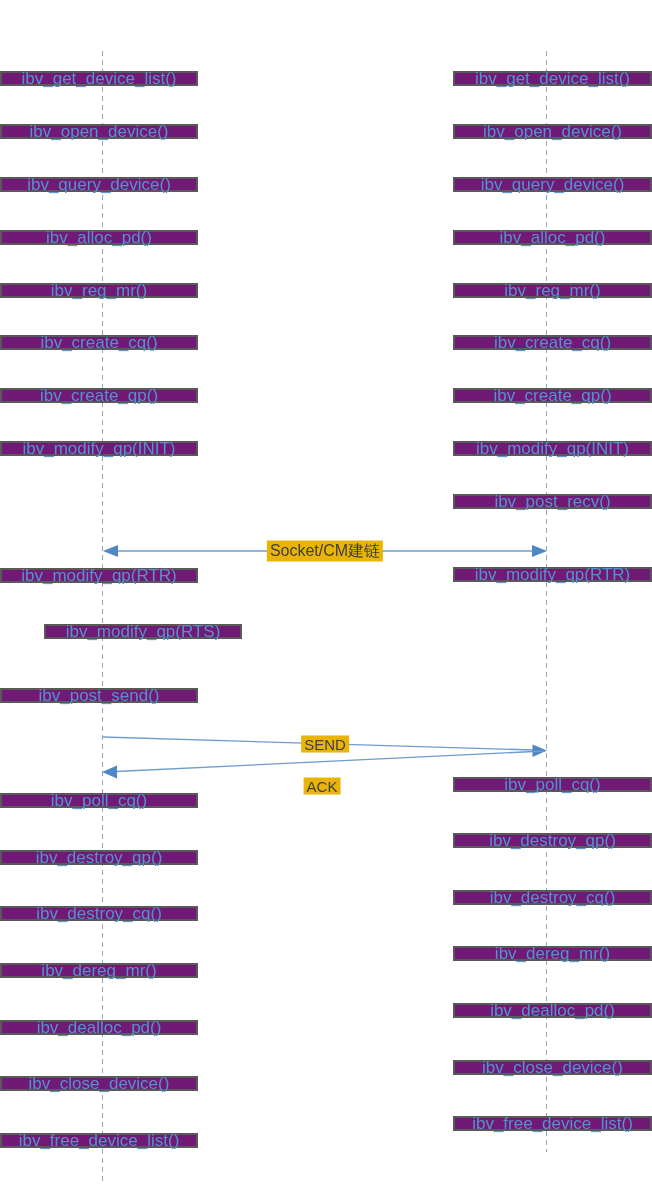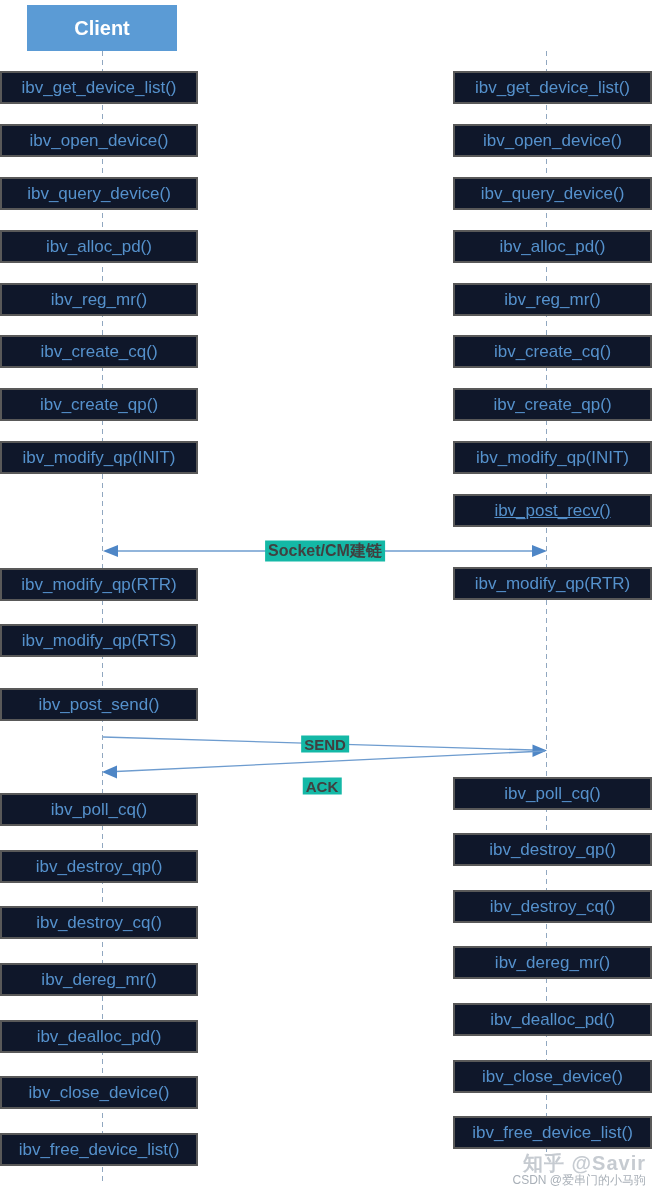--- a/index.html
+++ b/index.html
@@ -15,82 +15,81 @@
   }
   .actor.client{left:27px}
   .actor.server{left:472px}
   .lifeline{
     position:absolute;width:1px;z-index:1;
     background:repeating-linear-gradient(to bottom,var(--lifeline,#90A7C0) 0 5px,transparent 5px 9px);
   }
   .lifeline.client{left:102px;top:51px;height:1132px}
   .lifeline.server{left:546px;top:51px;height:1101px}
   .call{
-    position:absolute;height:33px;background:#0f172a;
+    position:absolute;height:15px;background:#701a75;
     border:2px solid var(--box-border,#595959);box-sizing:border-box;
     display:flex;align-items:center;justify-content:center;
     font-size:17px;color:var(--call-text,#5591CC);z-index:2;white-space:nowrap;
   }
   .call.client{left:0;width:198px}
   .call.server{left:453px;width:199px}
   svg.arrows{position:absolute;left:0;top:0;z-index:3;pointer-events:none}
   .msg-label{
     position:absolute;transform:translate(-50%,-50%);
-    background:#14b8a6;padding:0 3px;font-size:15px;
-    color:var(--label-text,#404040);z-index:4;white-space:nowrap;font-weight:bold;
+    background:#eab308;padding:0 3px;font-size:15px;
+    color:var(--label-text,#404040);z-index:4;white-space:nowrap;
   }
   #establish-label{left:325px;top:551px;font-size:16px}
   #send-label{left:325px;top:744px}
   #ack-label{left:322px;top:786px}
   .watermark{
     position:absolute;right:6px;bottom:3px;text-align:right;z-index:5;line-height:1;
   }
   .wm1{display:block;color:#C6CBD1;font-size:20px;font-weight:bold;letter-spacing:1px}
   .wm2{display:block;color:#A9B0B8;font-size:12px;margin-top:1px}
 </style>
 </head>
 <body>
 
 <div class="canvas" style="--header-fill: #5B9BD5; --box-border: #595959; --call-text: #5591CC; --lifeline: #90A7C0; --label-text: #404040;">
 
-  <div class="actor client">Client</div>
 
   <div class="lifeline client"></div>
   <div class="lifeline server"></div>
 
   <div id="client-calls">
       <div class="call client" style="top: 71px;">ibv_get_device_list()</div>
       <div class="call client" style="top: 124px;">ibv_open_device()</div>
       <div class="call client" style="top: 177px;">ibv_query_device()</div>
       <div class="call client" style="top: 230px;">ibv_alloc_pd()</div>
       <div class="call client" style="top: 283px;">ibv_reg_mr()</div>
       <div class="call client" style="top: 335px;">ibv_create_cq()</div>
       <div class="call client" style="top: 388px;">ibv_create_qp()</div>
       <div class="call client" style="top: 441px;">ibv_modify_qp(INIT)</div>
       <div class="call client" style="top: 568px;">ibv_modify_qp(RTR)</div>
-      <div class="call client" style="top: 624px;">ibv_modify_qp(RTS)</div>
+      <div class="call client" style="top: 624px; margin-left: 44px;">ibv_modify_qp(RTS)</div>
       <div class="call client" style="top: 688px;">ibv_post_send()</div>
       <div class="call client" style="top: 793px;">ibv_poll_cq()</div>
       <div class="call client" style="top: 850px;">ibv_destroy_qp()</div>
       <div class="call client" style="top: 906px;">ibv_destroy_cq()</div>
       <div class="call client" style="top: 963px;">ibv_dereg_mr()</div>
       <div class="call client" style="top: 1020px;">ibv_dealloc_pd()</div>
       <div class="call client" style="top: 1076px;">ibv_close_device()</div>
       <div class="call client" style="top: 1133px;">ibv_free_device_list()</div>
     </div>
   <div id="server-calls">
       <div class="call server" style="top: 71px;">ibv_get_device_list()</div>
       <div class="call server" style="top: 124px;">ibv_open_device()</div>
       <div class="call server" style="top: 177px;">ibv_query_device()</div>
       <div class="call server" style="top: 230px;">ibv_alloc_pd()</div>
       <div class="call server" style="top: 283px;">ibv_reg_mr()</div>
       <div class="call server" style="top: 335px;">ibv_create_cq()</div>
       <div class="call server" style="top: 388px;">ibv_create_qp()</div>
       <div class="call server" style="top: 441px;">ibv_modify_qp(INIT)</div>
-      <div class="call server" style="top: 494px; text-decoration: underline;">ibv_post_recv()</div>
+      <div class="call server" style="top: 494px;">ibv_post_recv()</div>
       <div class="call server" style="top: 567px;">ibv_modify_qp(RTR)</div>
       <div class="call server" style="top: 777px;">ibv_poll_cq()</div>
       <div class="call server" style="top: 833px;">ibv_destroy_qp()</div>
       <div class="call server" style="top: 890px;">ibv_destroy_cq()</div>
       <div class="call server" style="top: 946px;">ibv_dereg_mr()</div>
       <div class="call server" style="top: 1003px;">ibv_dealloc_pd()</div>
       <div class="call server" style="top: 1060px;">ibv_close_device()</div>
       <div class="call server" style="top: 1116px;">ibv_free_device_list()</div>
     </div>
 
@@ -104,18 +103,14 @@
     <polygon id="send-head" points="547,750.5 532.5,744.5 532.5,757" fill="#4E86C6"></polygon>
 
     <line id="ack-line" x1="545" y1="751" x2="116" y2="771.5" stroke-width="1.3" stroke="#6E9CCF"></line>
     <polygon id="ack-head" points="102,772 117,765.5 117,778.5" fill="#4E86C6"></polygon>
   </svg>
 
   <span class="msg-label" id="establish-label">Socket/CM建链</span>
   <span class="msg-label" id="send-label">SEND</span>
   <span class="msg-label" id="ack-label">ACK</span>
 
-  <div class="watermark">
-    <span class="wm1">知乎 @Savir</span>
-    <span class="wm2">CSDN @爱串门的小马驹</span>
-  </div>
 
 </div>
 
 </body></html>

